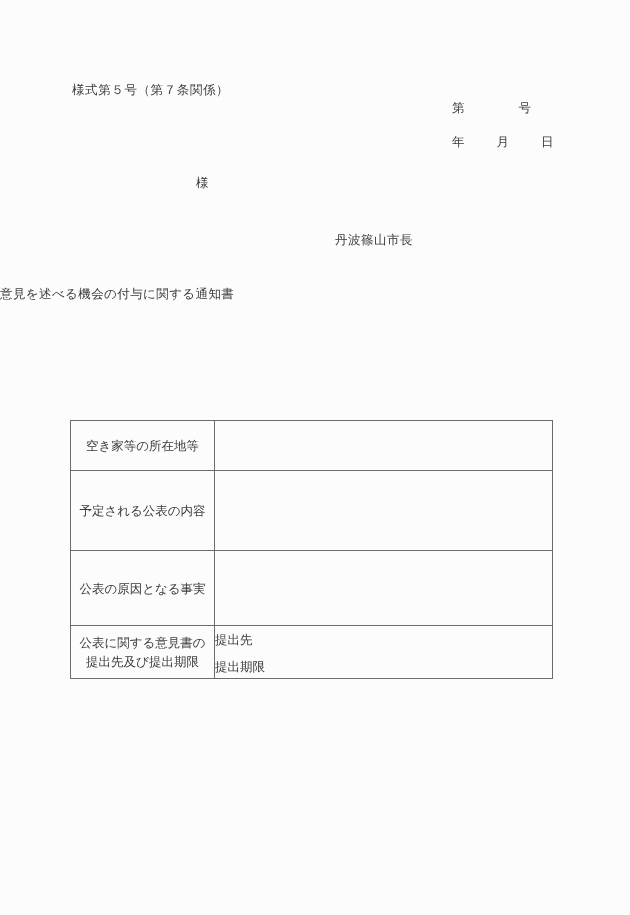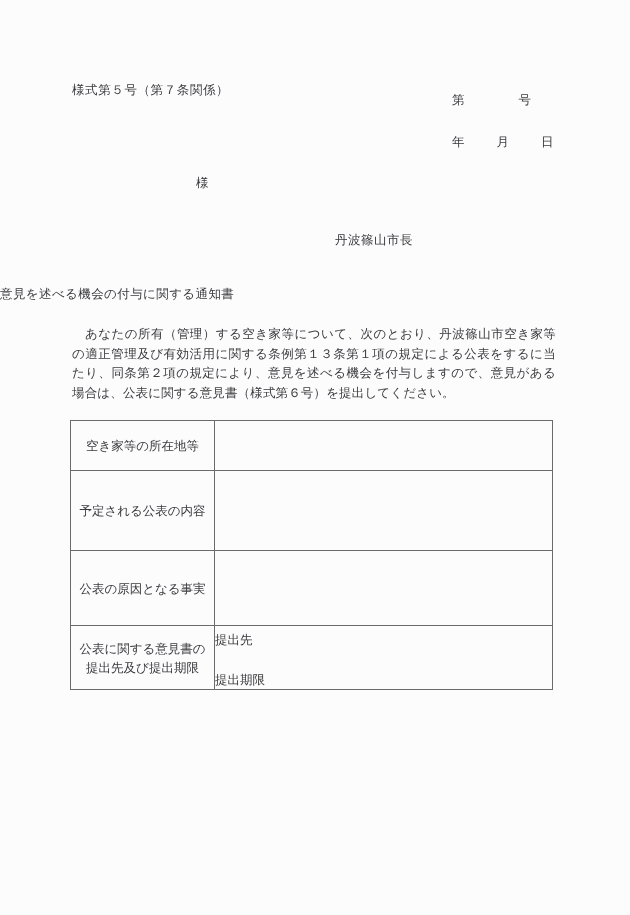--- a/index.html
+++ b/index.html
@@ -25,21 +25,21 @@
     position: absolute;
     left: 72px;
     top: 82px;
     font-size: 12.5px;
     letter-spacing: 0.6px;
     white-space: nowrap;
   }
   .doc-number {
     position: absolute;
     left: 452px;
-    top: 92px;
+    top: 100px;
     font-size: 12.5px;
     white-space: nowrap;
   }
   .doc-date {
     position: absolute;
     left: 452px;
     top: 134px;
     font-size: 12.5px;
     white-space: nowrap;
   }
@@ -109,21 +109,22 @@
   .label-cell .l2 { display: block; }
   .value-cell {
     padding: 6px 10px;
     vertical-align: top;
   }
   .value-cell .field-line {
     line-height: 19px;
     margin: 4px 0 0 0;
   }
   .value-cell .field-line + .field-line {
-    margin-top: 21px;
+    margin-top: 10px;
+    font-family: Liberation Mono, monospace;
   }
   .r1 { height: 50px; }
   .r2 { height: 80px; }
   .r3 { height: 75px; }
   .r4 { height: 53px; }
 </style>
 </head>
 <body>
 
 <div class="page">
@@ -143,21 +144,20 @@
     <span class="gap-md"></span>
     <span>日</span>
   </div>
 
   <div class="addressee">様</div>
 
   <div class="issuer">丹波篠山市長</div>
 
   <div class="doc-title">意見を述べる機会の付与に関する通知書</div>
 
-  <div class="body-text">あなたの所有（管理）する空き家等について、次のとおり、丹波篠山市空き家等の適正管理及び有効活用に関する条例第１３条第１項の規定による公表をするに当たり、同条第２項の規定により、意見を述べる機会を付与しますので、意見がある場合は、公表に関する意見書（様式第６号）を提出してください。</div>
 
   <table class="form-table">
     <tbody>
       <tr class="r1">
         <td class="label-cell">
           <span>空き家等の所在地等</span>
         </td>
         <td class="value-cell"></td>
       </tr>
       <tr class="r2">

